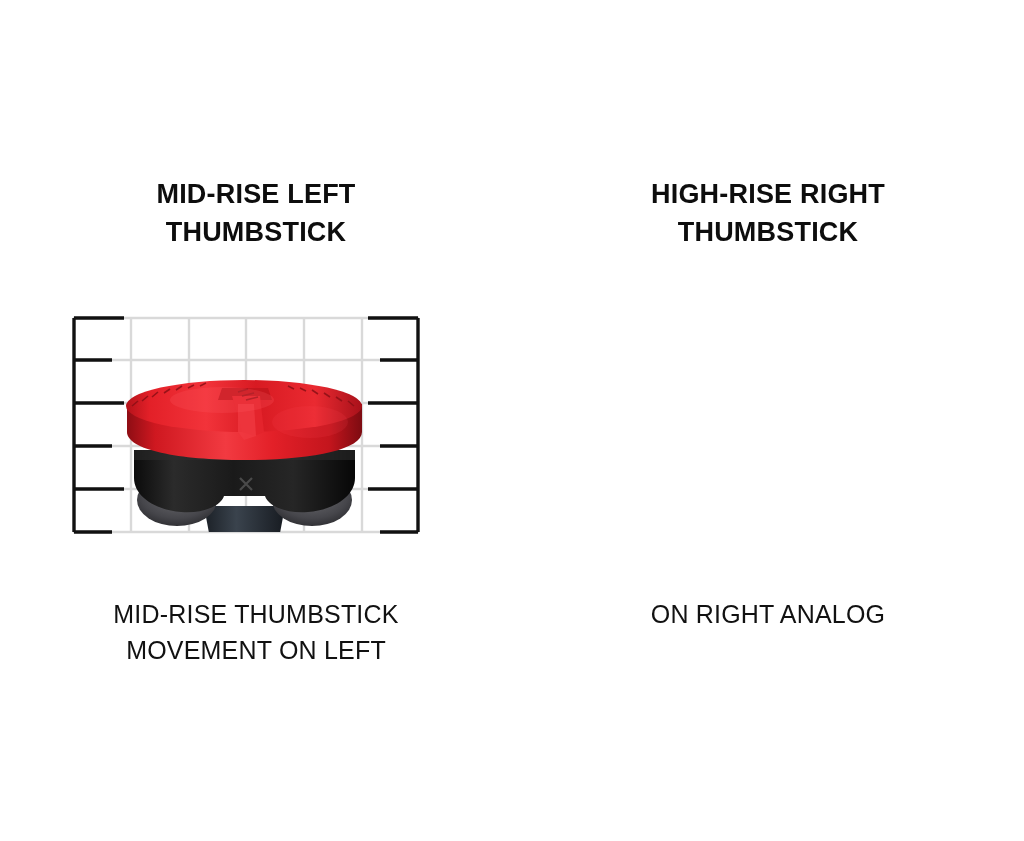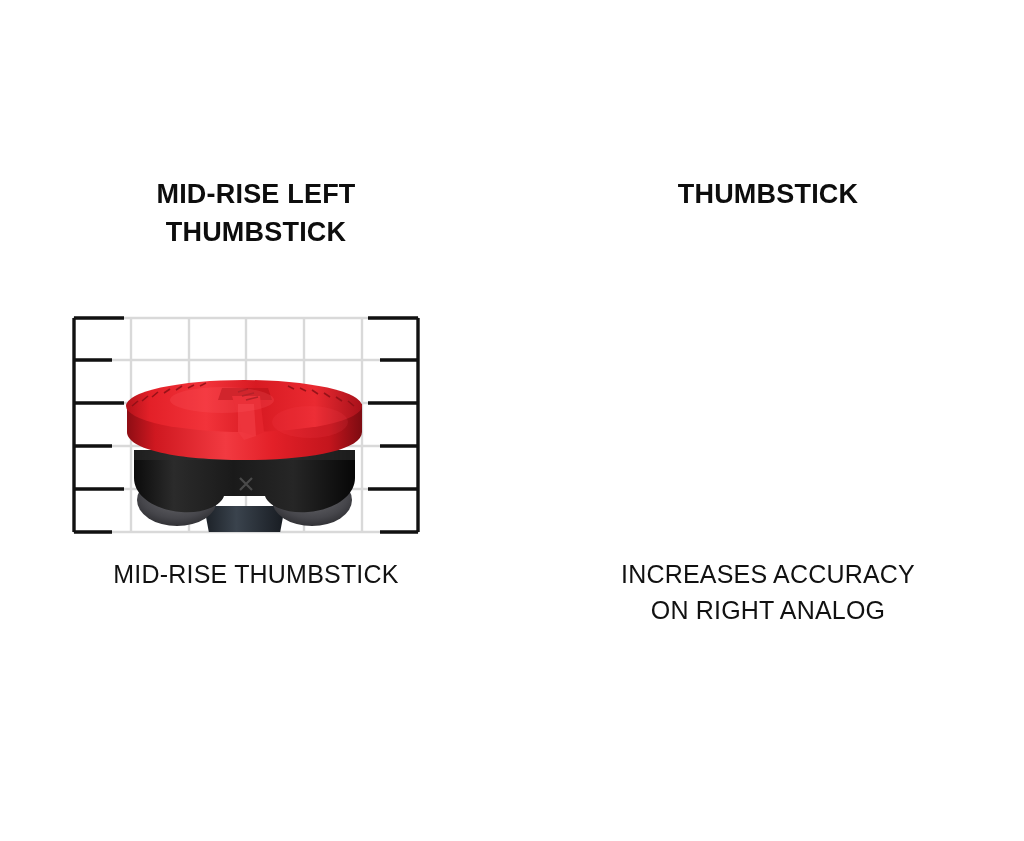--- a/index.html
+++ b/index.html
@@ -45,21 +45,21 @@
     line-height: 38px;
     color: #0d0d0d;
     text-transform: uppercase;
   }
   .panel-heading .hl { display: block; }
 
   .panel-caption {
     position: absolute;
     left: 50%;
     transform: translateX(-50%);
-    top: 556px;
+    top: 596px;
     width: 420px;
     text-align: center;
     font-size: 25px;
     font-weight: 500;
     letter-spacing: 0.2px;
     line-height: 36px;
     color: #111111;
     text-transform: uppercase;
   }
   .panel-caption .cl { display: block; }
@@ -205,28 +205,29 @@
           <line x1="296" y1="103" x2="346" y2="103"></line>
           <line x1="308" y1="146" x2="346" y2="146"></line>
           <line x1="296" y1="189" x2="346" y2="189"></line>
           <line x1="308" y1="232" x2="346" y2="232"></line>
         </g>
       </svg>
     </div>
 
     <div class="panel-caption">
       <span class="cl">MID-RISE THUMBSTICK</span>
+      <span class="cl">MOVEMENT ON LEFT</span>
     </div>
   </div>
 
   <div class="panel panel-right">
 
     <div class="panel-heading">
+      <span class="hl">HIGH-RISE RIGHT</span>
       <span class="hl">THUMBSTICK</span>
     </div>
 
     <div class="panel-caption">
-      <span class="cl">INCREASES ACCURACY</span>
       <span class="cl">ON RIGHT ANALOG</span>
     </div>
   </div>
 
 </div>
 
 </body></html>

